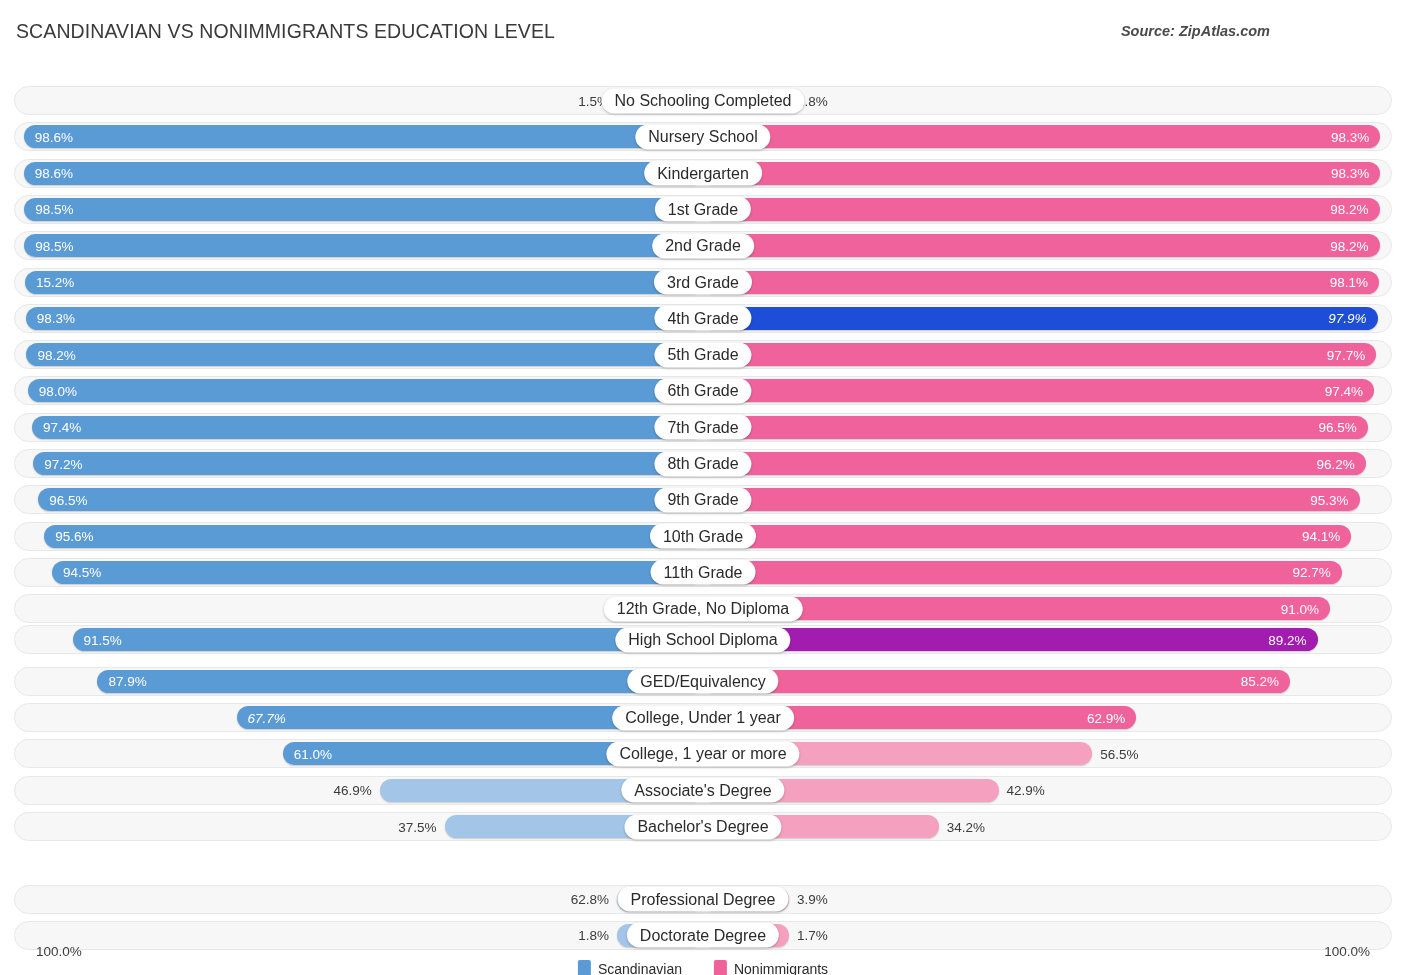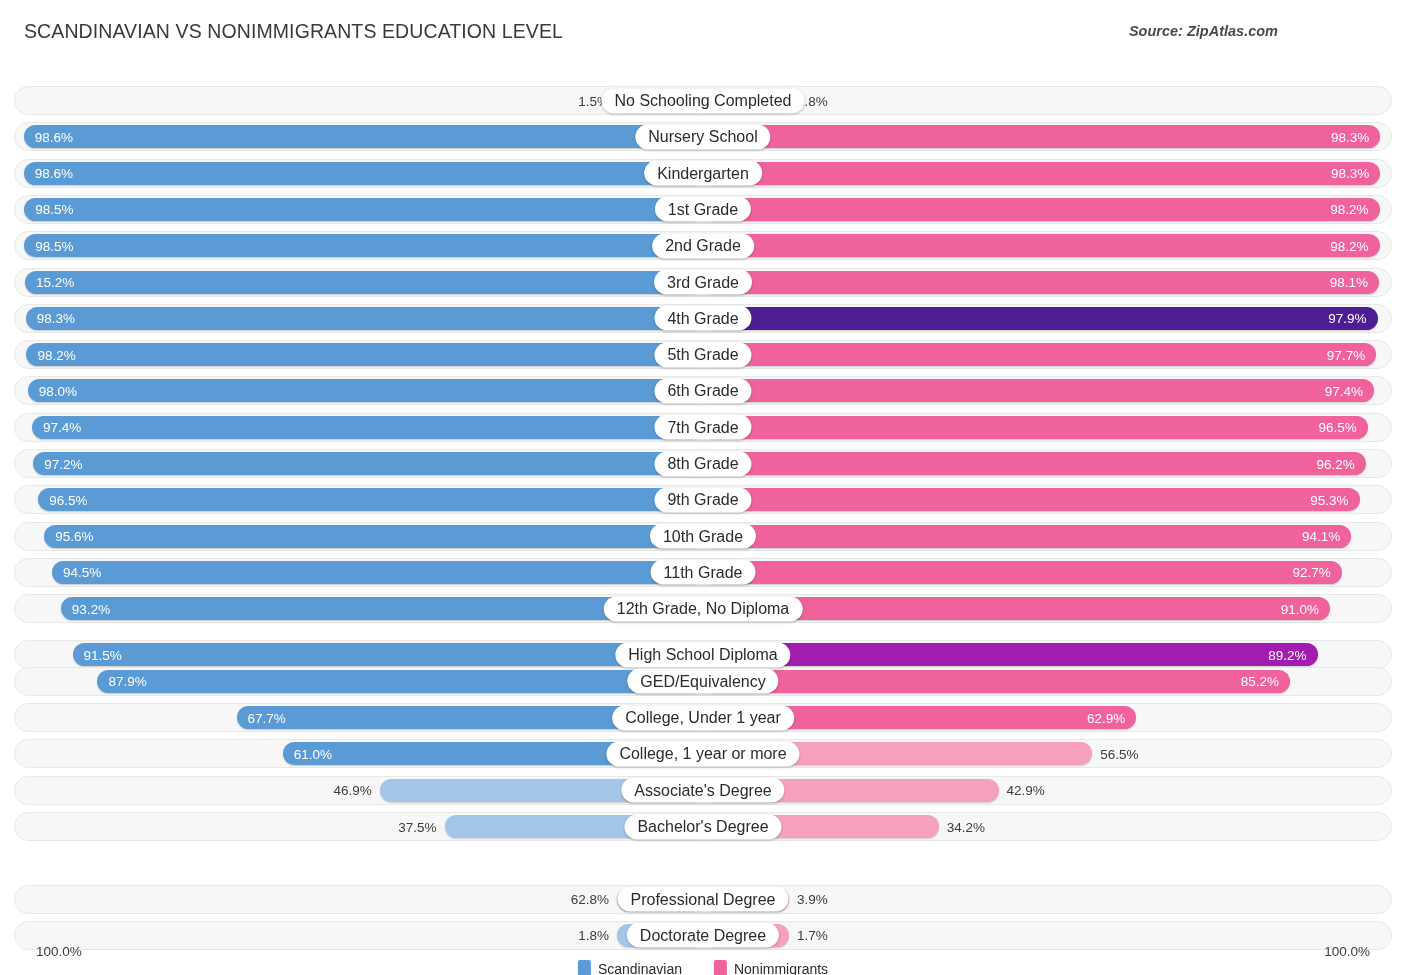--- a/index.html
+++ b/index.html
@@ -10,21 +10,21 @@
     height: 975px;
     background: #ffffff;
     font-family: "Liberation Sans", sans-serif;
     overflow: hidden;
     position: relative;
   }
 
   
   #header {
     position: absolute;
-    top: 0; left: 8px;
+    top: 0; left: 0;
     width: 1284px;
     height: 58px;
   }
   #chart-title {
     position: absolute;
     left: 16px;
     top: 20px;
     font-size: 19.5px;
     color: #3a3a3a;
     letter-spacing: 0.1px;
@@ -231,21 +231,21 @@
       <div class="bar right" style="width: 675.909px; background: rgb(240, 98, 155);">
         <span class="val-in">98.1%</span>
       </div>
       <div class="center-pill">3rd Grade</div>
     </div>
     <div class="row" style="top: 217.8px;">
       <div class="track"></div>
       <div class="bar left" style="width: 677.287px; background: rgb(91, 155, 213);">
         <span class="val-in">98.3%</span>
       </div>
-      <div class="bar right" style="width: 674.531px; background: #4c1d95;">
+      <div class="bar right" style="width: 674.531px; background: #1d4ed8; font-style: italic;">
         <span class="val-in">97.9%</span>
       </div>
       <div class="center-pill">4th Grade</div>
     </div>
     <div class="row" style="top: 254.1px;">
       <div class="track"></div>
       <div class="bar left" style="width: 676.598px; background: rgb(91, 155, 213);">
         <span class="val-in">98.2%</span>
       </div>
       <div class="bar right" style="width: 673.153px; background: rgb(240, 98, 155);">
@@ -308,29 +308,26 @@
       <div class="bar left" style="width: 651.105px; background: rgb(91, 155, 213);">
         <span class="val-in">94.5%</span>
       </div>
       <div class="bar right" style="width: 638.703px; background: rgb(240, 98, 155);">
         <span class="val-in">92.7%</span>
       </div>
       <div class="center-pill">11th Grade</div>
     </div>
     <div class="row" style="top: 508.2px;">
       <div class="track"></div>
-      <div class="bar left" style="width: 642.148px; background: rgb(91, 155, 213);">
-        <span class="val-in">93.2%</span>
-      </div>
       <div class="bar right" style="width: 626.99px; background: rgb(240, 98, 155);">
         <span class="val-in">91.0%</span>
       </div>
       <div class="center-pill">12th Grade, No Diploma</div>
     </div>
-    <div class="row" style="top: 554px;">
+    <div class="row" style="top: 539px;">
       <div class="track"></div>
       <div class="bar left" style="width: 630.435px; background: rgb(91, 155, 213);">
         <span class="val-in">91.5%</span>
       </div>
       <div class="bar right" style="width: 614.588px; background: #a21caf;">
         <span class="val-in">89.2%</span>
       </div>
       <div class="center-pill">High School Diploma</div>
     </div>
     <div class="row" style="top: 580.8px;">
@@ -338,21 +335,21 @@
       <div class="bar left" style="width: 605.631px; background: rgb(91, 155, 213);">
         <span class="val-in">87.9%</span>
       </div>
       <div class="bar right" style="width: 587.028px; background: rgb(240, 98, 155);">
         <span class="val-in">85.2%</span>
       </div>
       <div class="center-pill">GED/Equivalency</div>
     </div>
     <div class="row" style="top: 617.1px;">
       <div class="track"></div>
-      <div class="bar left" style="width: 466.453px; background: rgb(91, 155, 213);">
+      <div class="bar left" style="width: 466.453px; background: rgb(91, 155, 213); font-style: italic;">
         <span class="val-in">67.7%</span>
       </div>
       <div class="bar right" style="width: 433.381px; background: rgb(240, 98, 155);">
         <span class="val-in">62.9%</span>
       </div>
       <div class="center-pill">College, Under 1 year</div>
     </div>
     <div class="row" style="top: 653.4px;">
       <div class="track"></div>
       <div class="bar left" style="width: 420.29px; background: rgb(91, 155, 213);">

